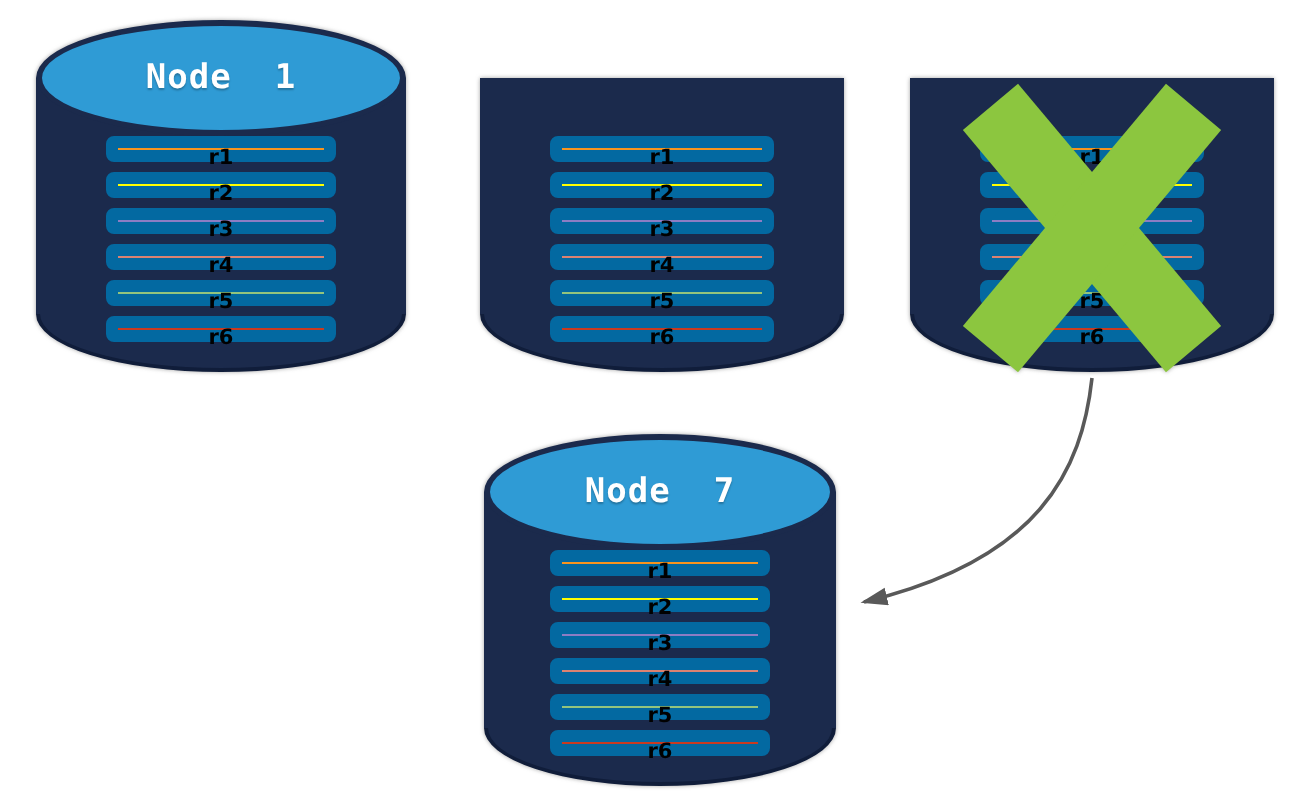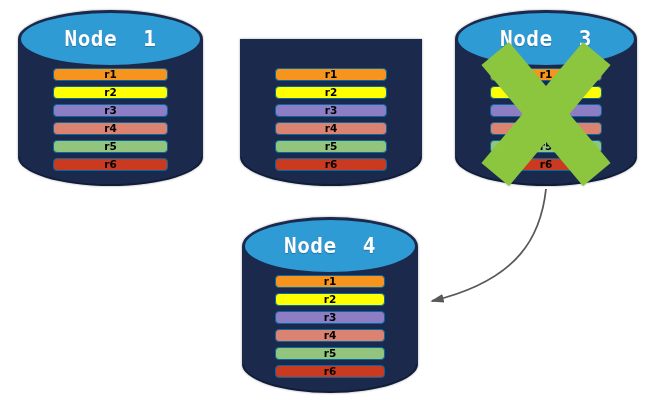--- a/index.html
+++ b/index.html
@@ -44,36 +44,36 @@
     border: 3px solid var(--navy);
     box-sizing: border-box;
     display: flex;
     align-items: center;
     justify-content: center;
   }
   .node-title {
     color: var(--title-color);
     font-family: "DejaVu Sans Mono", monospace;
     font-weight: bold;
-    font-size: 21px;
+    font-size: 17px;
     white-space: pre;
     letter-spacing: 0.5px;
     text-shadow: 0 1px 1px rgba(0,0,0,0.25);
   }
   .rows {
     position: absolute;
     top: 58px;
     left: 19%;
     width: 62%;
   }
   .row {
     height: 13px;
     margin-bottom: 5px;
     border-radius: 4px;
-    border: 1px solid #0369a1;
+    border: 6px solid #0369a1;
     box-sizing: border-box;
     color: var(--row-text);
     font-weight: bold;
     font-size: 10.5px;
     line-height: 11px;
     text-align: center;
   }
   
   .cross {
     position: absolute;
@@ -145,41 +145,38 @@
         <div class="row" style="background: rgb(255, 255, 0);">r2</div>
         <div class="row" style="background: rgb(140, 125, 196);">r3</div>
         <div class="row" style="background: rgb(220, 130, 113);">r4</div>
         <div class="row" style="background: rgb(147, 196, 125);">r5</div>
         <div class="row" style="background: rgb(201, 58, 32);">r6</div>
       </div>
   </div>
     <div class="node" style="left: 455px; top: 10px; width: 182px; height: 176px;">
     <div class="cyl-bottom"></div>
     <div class="cyl-body"></div>
-    <div class="cyl-top">
-      <span class="node-title">Node  3</span>
-    </div>
     <div class="rows">
         <div class="row" style="background: rgb(247, 148, 30);">r1</div>
         <div class="row" style="background: rgb(255, 255, 0);">r2</div>
         <div class="row" style="background: rgb(140, 125, 196);">r3</div>
         <div class="row" style="background: rgb(220, 130, 113);">r4</div>
         <div class="row" style="background: rgb(147, 196, 125);">r5</div>
         <div class="row" style="background: rgb(201, 58, 32);">r6</div>
       </div>
   <div class="cross">
         <div class="bar bar1"></div>
         <div class="bar bar2"></div>
       </div>
     </div>
     <div class="node" style="left: 242px; top: 217px; width: 176px; height: 176px;">
     <div class="cyl-bottom"></div>
     <div class="cyl-body"></div>
     <div class="cyl-top">
-      <span class="node-title">Node  4</span>
+      <span class="node-title">Node  7</span>
     </div>
     <div class="rows">
         <div class="row" style="background: rgb(247, 148, 30);">r1</div>
         <div class="row" style="background: rgb(255, 255, 0);">r2</div>
         <div class="row" style="background: rgb(140, 125, 196);">r3</div>
         <div class="row" style="background: rgb(220, 130, 113);">r4</div>
         <div class="row" style="background: rgb(147, 196, 125);">r5</div>
         <div class="row" style="background: rgb(201, 58, 32);">r6</div>
       </div>
   </div>

